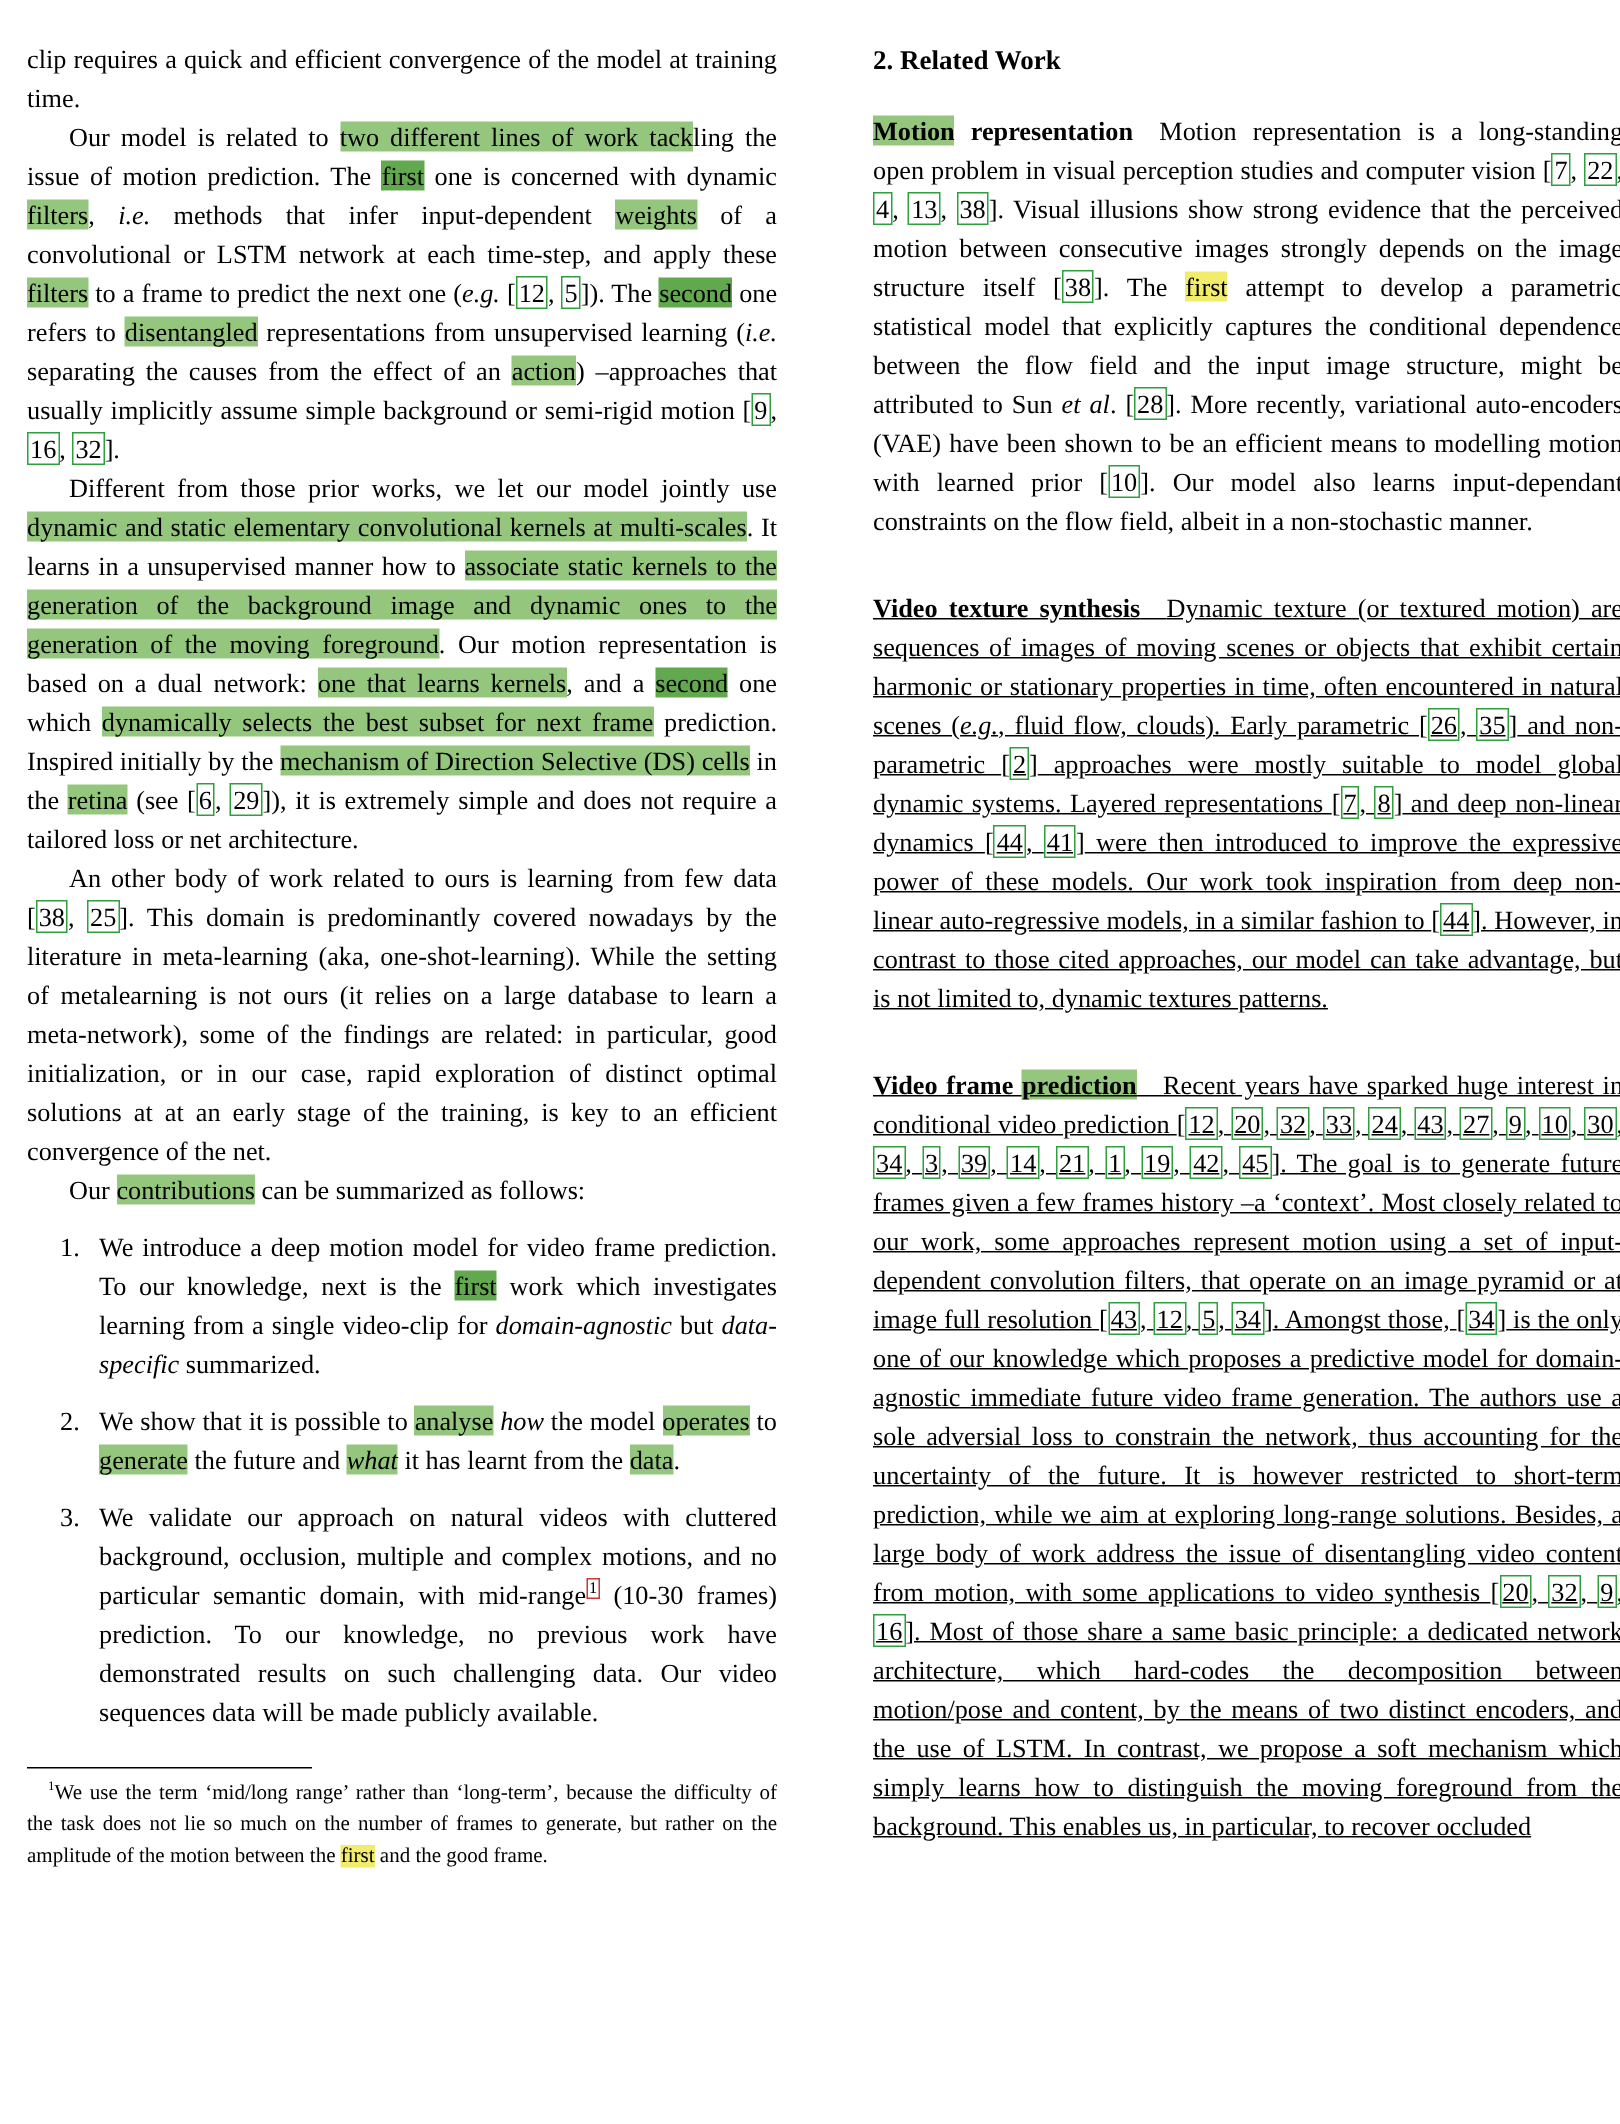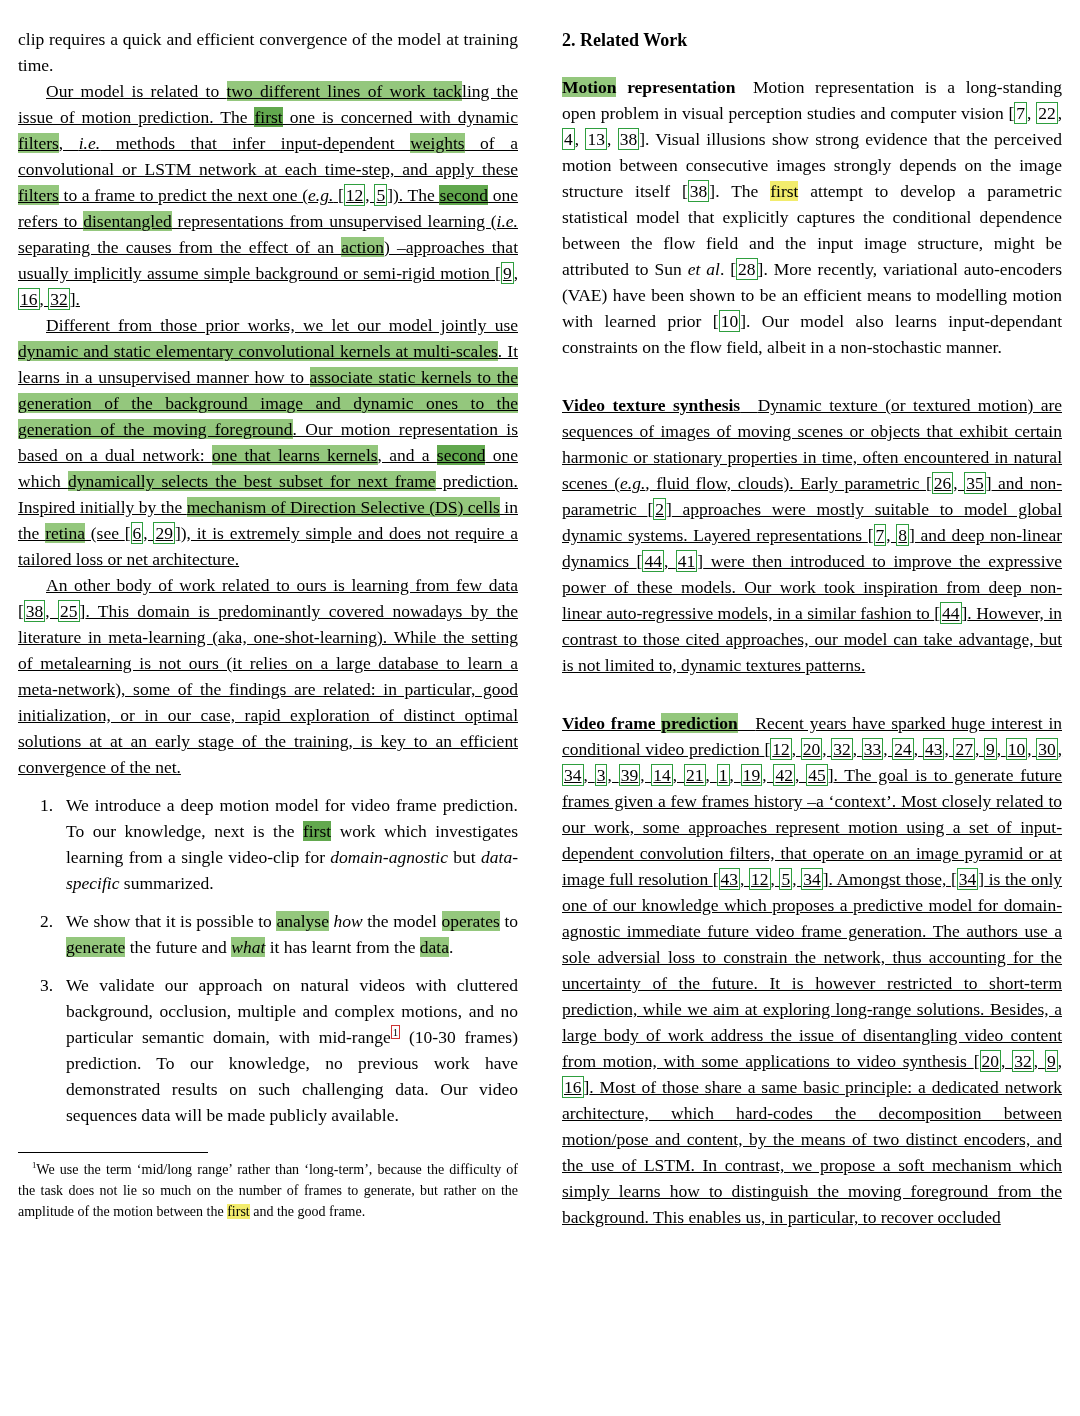--- a/index.html
+++ b/index.html
@@ -4,24 +4,24 @@
 <style>
   :root{
     --highlight-green:#94c77d;
     --highlight-dark-green:#62a84e;
     --highlight-yellow:#f2ec6d;
     --cite-border:#2e9e3e;
     --fnref-border:#cc3333;
   }
   *{box-sizing:border-box;}
   body{margin:0;background:#ffffff;color:#000;font-family:"Liberation Serif",serif;}
-  .page{width:1080px;height:1322px;padding:26px 18px 14px 18px;display:flex;gap:44px;overflow:hidden;background:#fff;}
+  .page{width:1080px;height:1322px;padding:26px 18px 14px 18px;display:flex;gap:64px;overflow:hidden;background:#fff;}
   .col{width:500px;flex:0 0 500px;font-size:17.5px;line-height:26px;text-align:justify;}
   .para{margin:0;}
-  .para.indent{text-indent:28px;text-decoration:underline;}
+  .para.indent{text-indent:28px;}
   .para.space-before{margin-top:32px;text-decoration:underline;}
   .section-heading{font-size:18px;line-height:28px;margin:0 0 20px 0;font-weight:bold;}
   .list-item{display:flex;margin:12px 0 0 0;}
   .li-num{flex:0 0 26px;margin-left:22px;}
   .li-body{flex:1;text-align:justify;}
   .seg-b{font-weight:bold;}
   .seg-i{font-style:italic;}
   .seg-hl-g{background:var(--highlight-green);}
   .seg-hl-dg{background:var(--highlight-dark-green);}
   .seg-hl-y{background:var(--highlight-yellow);}
@@ -35,20 +35,21 @@
 </style>
 </head>
 <body>
 
 <div class="page">
   <div class="col" id="col-left">
       <p class="para"><span>clip requires a quick and efficient convergence of the model at training time.</span></p>
       <p class="para indent"><span>Our model is related to </span><span class="seg-hl-g">two different lines of work tack</span><span>ling the issue of motion prediction. The </span><span class="seg-hl-dg">first</span><span> one is concerned with dynamic </span><span class="seg-hl-g">filters</span><span>, </span><span class="seg-i">i.e.</span><span> methods that infer input-dependent </span><span class="seg-hl-g">weights</span><span> of a convolutional or LSTM network at each time-step, and apply these </span><span class="seg-hl-g">filters</span><span> to a frame to predict the next one (</span><span class="seg-i">e.g.</span><span> </span><span class="cite-group">[<span class="cite-num">12</span>, <span class="cite-num">5</span>]</span><span>). The </span><span class="seg-hl-dg">second</span><span> one refers to </span><span class="seg-hl-g">disentangled</span><span> representations from unsupervised learning (</span><span class="seg-i">i.e.</span><span> separating the causes from the effect of an </span><span class="seg-hl-g">action</span><span>) –approaches that usually implicitly assume simple background or semi-rigid motion </span><span class="cite-group">[<span class="cite-num">9</span>, <span class="cite-num">16</span>, <span class="cite-num">32</span>]</span><span>.</span></p>
       <p class="para indent"><span>Different from those prior works, we let our model jointly use </span><span class="seg-hl-g">dynamic and static elementary convolutional kernels at multi-scales</span><span>. It learns in a unsupervised manner how to </span><span class="seg-hl-g">associate static kernels to the generation of the background image and dynamic ones to the generation of the moving foreground</span><span>. Our motion representation is based on a dual network: </span><span class="seg-hl-g">one that learns kernels</span><span>, and a </span><span class="seg-hl-dg">second</span><span> one which </span><span class="seg-hl-g">dynamically selects the best subset for next frame</span><span> prediction. Inspired initially by the </span><span class="seg-hl-g">mechanism of Direction Selective (DS) cells</span><span> in the </span><span class="seg-hl-g">retina</span><span> (see </span><span class="cite-group">[<span class="cite-num">6</span>, <span class="cite-num">29</span>]</span><span>), it is extremely simple and does not require a tailored loss or net architecture.</span></p>
       <p class="para indent"><span>An other body of work related to ours is learning from few data </span><span class="cite-group">[<span class="cite-num">38</span>, <span class="cite-num">25</span>]</span><span>. This domain is predominantly covered nowadays by the literature in meta-learning (aka, one-shot-learning). While the setting of metalearning is not ours (it relies on a large database to learn a meta-network), some of the findings are related: in particular, good initialization, or in our case, rapid exploration of distinct optimal solutions at at an early stage of the training, is key to an efficient convergence of the net.</span></p>
+      <p class="para indent"><span>Our </span><span class="seg-hl-g">contributions</span><span> can be summarized as follows:</span></p>
       <div class="list-item">
         <span class="li-num">1.</span>
         <div class="li-body"><span>We introduce a deep motion model for video frame prediction. To our knowledge, next is the </span><span class="seg-hl-dg">first</span><span> work which investigates learning from a single video-clip for </span><span class="seg-i">domain-agnostic</span><span> but </span><span class="seg-i">data-specific</span><span> summarized.</span></div>
       </div>
       <div class="list-item">
         <span class="li-num">2.</span>
         <div class="li-body"><span>We show that it is possible to </span><span class="seg-hl-g">analyse</span><span> </span><span class="seg-i">how</span><span> the model </span><span class="seg-hl-g">operates</span><span> to </span><span class="seg-hl-g">generate</span><span> the future and </span><span class="seg-i seg-hl-g">what</span><span> it has learnt from the </span><span class="seg-hl-g">data</span><span>.</span></div>
       </div>
       <div class="list-item">
         <span class="li-num">3.</span>

